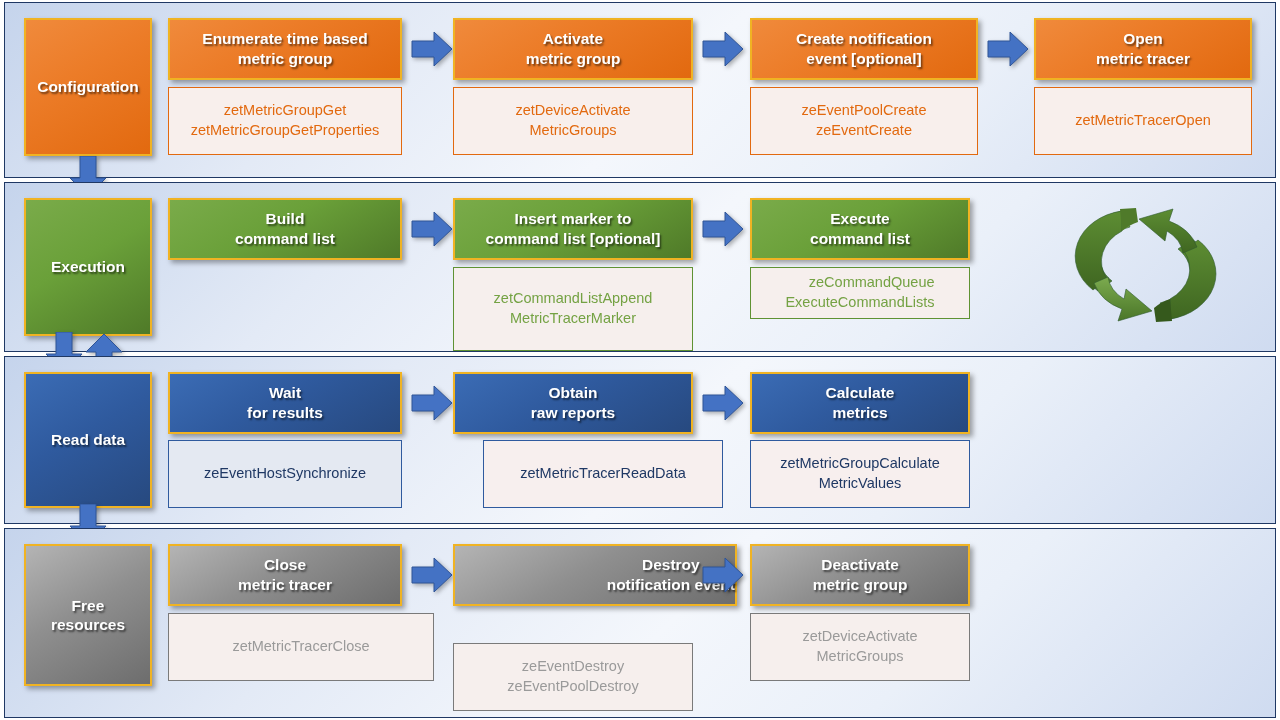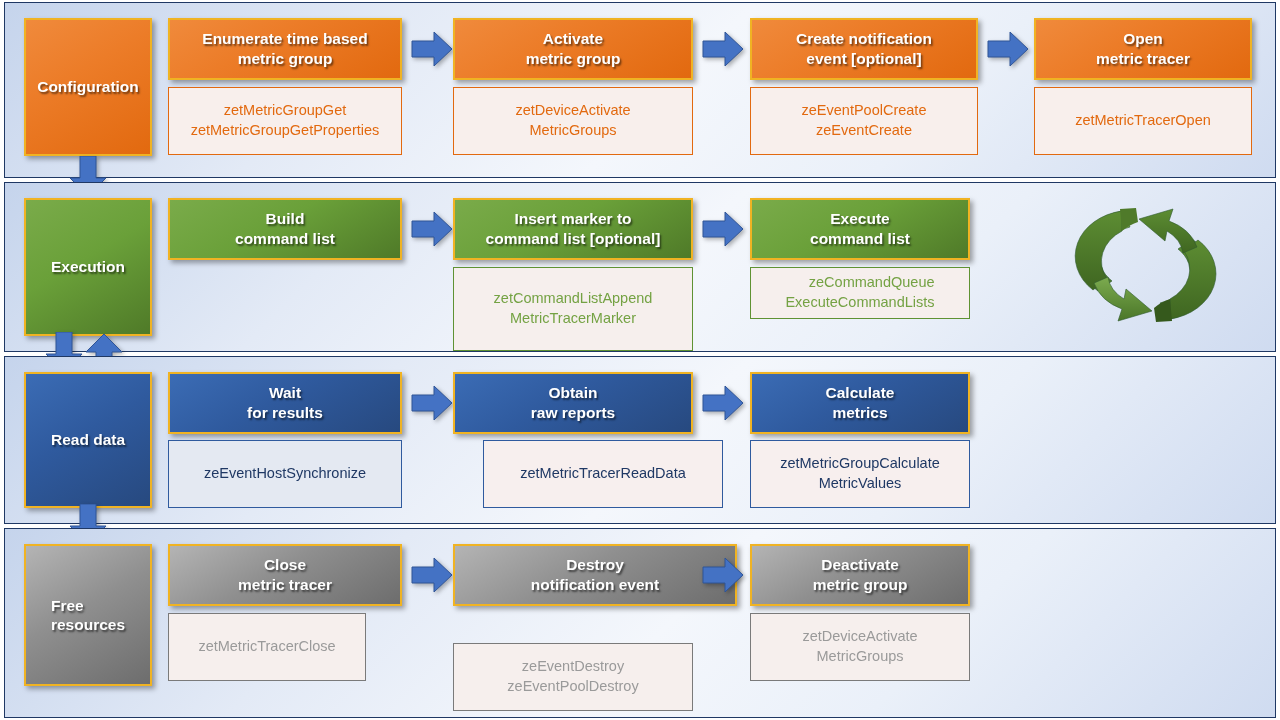--- a/index.html
+++ b/index.html
@@ -12,21 +12,21 @@
         box-sizing:border-box;}
   .band.r1{top:2px;height:176px;}
   .band.r2{top:182px;height:170px;}
   .band.r3{top:356px;height:168px;}
   .band.r4{top:528px;height:190px;}
 
   
   .box{position:absolute;box-sizing:border-box;}
 
   .stage{border:2px solid #f0b323;box-shadow:3px 3px 5px rgba(0,0,0,.35);
-         display:flex;align-items:center;justify-content:center;text-align:left;}
+         display:flex;align-items:center;justify-content:center;text-align:center;}
   .stage span{color:#fff;font-weight:bold;font-size:15.5px;line-height:1.25;
               text-shadow:1.5px 1.5px 2px rgba(0,0,0,.55);}
 
   .head{border:2px solid #f0b323;box-shadow:3px 3px 5px rgba(0,0,0,.35);
         display:flex;align-items:center;justify-content:center;text-align:center;}
   .head span{color:#fff;font-weight:bold;font-size:15.5px;line-height:1.3;
              text-shadow:1.5px 1.5px 2px rgba(0,0,0,.55);}
 
   .api{display:flex;align-items:center;justify-content:center;text-align:center;
        box-sizing:border-box;}
@@ -275,31 +275,31 @@
       <span>resources</span>
     </span>
   </div>
 
   <div class="box head c-gray" style="left:168px;top:544px;width:234px;height:62px;">
     <span>
       <span>Close</span><br>
       <span>metric tracer</span>
     </span>
   </div>
-  <div class="box api gr" style="left:168px;top:613px;width:198px;height:68px;">
+  <div class="box api gr" style="left:168px;top:613px;width:266px;height:68px;">
     <span>
       <span>zetMetricTracerClose</span>
     </span>
   </div>
 
   <svg class="harrow" viewBox="0 0 44 40" style="left:410px;top:555px;">
     <path d="M2 12 H24 V3 L42 20 L24 37 V28 H2 Z" fill="#4472c4" stroke="#2f5496" stroke-width="1"></path>
   </svg>
 
-  <div class="box head c-gray" style="left:453px;top:544px;width:284px;height:62px;">
+  <div class="box head c-gray" style="left:453px;top:544px;width:284px;height:62px;justify-content:flex-end;">
     <span>
       <span>Destroy</span><br>
       <span>notification event</span>
     </span>
   </div>
   <div class="box api gr" style="left:453px;top:613px;width:240px;height:68px;margin-top:30px;">
     <span>
       <span>zeEventDestroy</span><br>
       <span>zeEventPoolDestroy</span>
     </span>

